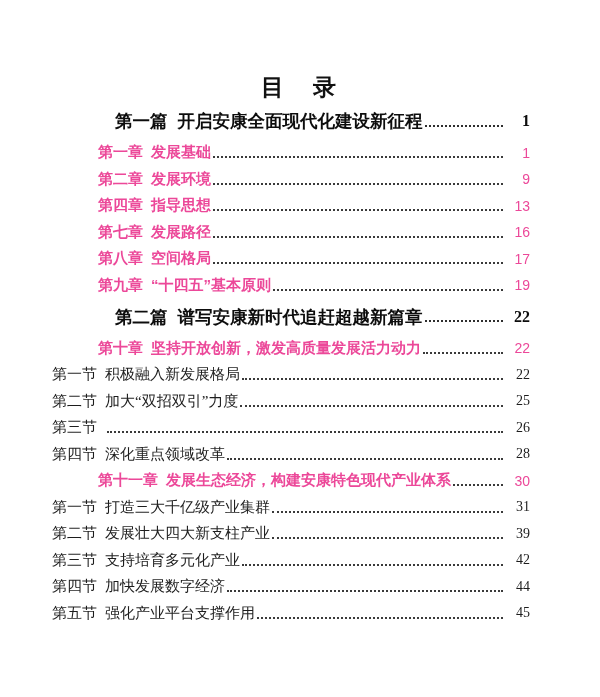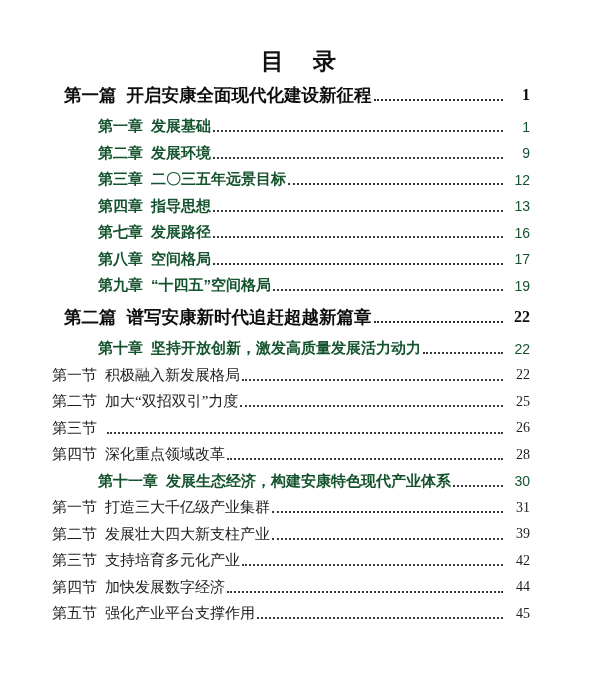--- a/index.html
+++ b/index.html
@@ -13,21 +13,21 @@
     color: #151515;
     font-family: "Liberation Serif", serif;
     overflow: hidden;
   }
   .page {
     width: 600px;
     height: 697px;
     position: relative;
   }
   .doc-title {
-    margin-top: 46px;
+    margin-top: 72px;
     text-align: center;
     font-family: "Liberation Sans", "DejaVu Sans", sans-serif;
     font-weight: 700;
     font-size: 23px;
     letter-spacing: 3px;
     color: #111;
   }
   .toc {
     margin-top: 5px;
   }
@@ -47,38 +47,38 @@
   .pg {
     min-width: 24px;
     text-align: right;
     white-space: nowrap;
   }
   .lbl { white-space: nowrap; }
   .ttl { white-space: nowrap; }
 
   
   .l1 {
-    padding-left: 64px;
+    padding-left: 115px;
     margin: 5px 0;
     font-family: "Liberation Serif", "DejaVu Serif", serif;
     font-weight: 700;
     font-size: 17.5px;
     color: #0d0d0d;
   }
   .l1 .lbl { margin-right: 10px; }
   .l1 .pg { font-size: 16px; font-weight: 700; }
   .l1 .leader { border-bottom-color: #2e2e2e; }
 
   
   .l2 {
     padding-left: 98px;
     font-family: "Liberation Sans", "DejaVu Sans", sans-serif;
     font-weight: 600;
     font-size: 15px;
-    color: #14532d;
+    color: #ec4899;
   }
   .l2 .lbl { margin-right: 8px; }
   .l2 .pg {
     font-weight: 400;
     font-size: 14px;
   }
 
   
   .l3 {
     padding-left: 52px;
@@ -113,26 +113,20 @@
       <span class="pg">1</span>
     </div>
 
     <div class="row l2">
       <span class="lbl">第二章</span>
       <span class="ttl">发展环境</span>
       <span class="leader"></span>
       <span class="pg">9</span>
     </div>
 
-    <div class="row l2">
-      <span class="lbl">第三章</span>
-      <span class="ttl">二〇三五年远景目标</span>
-      <span class="leader"></span>
-      <span class="pg">12</span>
-    </div>
 
     <div class="row l2">
       <span class="lbl">第四章</span>
       <span class="ttl">指导思想</span>
       <span class="leader"></span>
       <span class="pg">13</span>
     </div>
 
 
 
@@ -145,21 +139,21 @@
 
     <div class="row l2">
       <span class="lbl">第八章</span>
       <span class="ttl">空间格局</span>
       <span class="leader"></span>
       <span class="pg">17</span>
     </div>
 
     <div class="row l2">
       <span class="lbl">第九章</span>
-      <span class="ttl">“十四五”空间格局</span>
+      <span class="ttl">“十四五”基本原则</span>
       <span class="leader"></span>
       <span class="pg">19</span>
     </div>
 
     <div class="row l1">
       <span class="lbl">第二篇</span>
       <span class="ttl">谱写安康新时代追赶超越新篇章</span>
       <span class="leader"></span>
       <span class="pg">22</span>
     </div>

